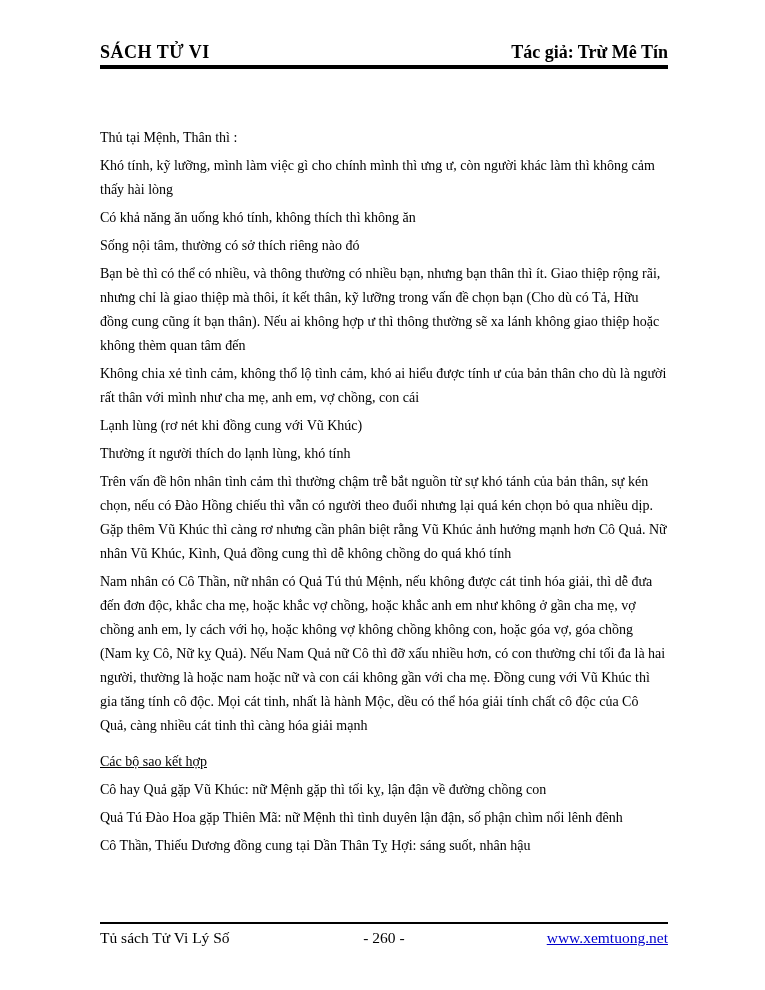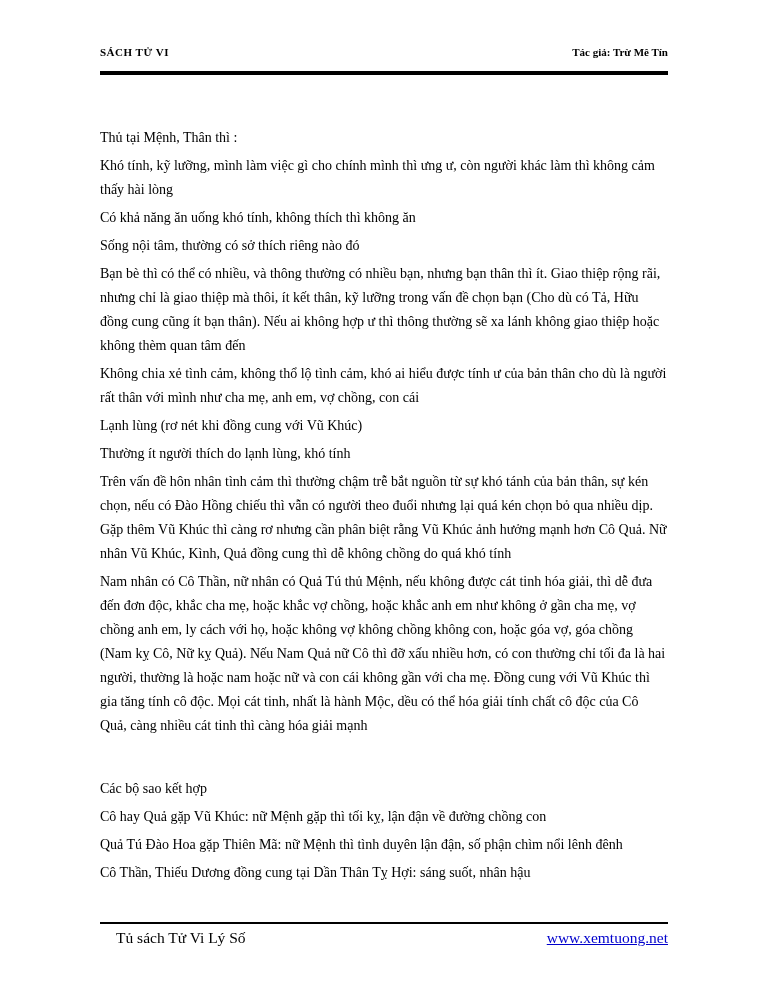--- a/index.html
+++ b/index.html
@@ -19,22 +19,22 @@
   
   .header {
     position: absolute;
     left: 100px;
     right: 97px;
     top: 42px;
     display: flex;
     justify-content: space-between;
     align-items: flex-end;
     border-bottom: 4px solid #000000;
-    padding-bottom: 9px;
-    font-size: 11px;
+    padding-bottom: 3px;
+    font-size: 18px;
     line-height: 20px;
   }
   .header .book-title {
     font-weight: bold;
     letter-spacing: 0.5px;
   }
   .header .author {
     font-weight: bold;
   }
   
@@ -44,37 +44,38 @@
     right: 97px;
     top: 126px;
   }
   .body-text p {
     margin: 0 0 4px 0;
     font-size: 14px;
     line-height: 24px;
     text-align: left;
   }
   .body-text p.section-gap {
-    margin-top: 39px;
+    margin-top: 12px;
+    text-decoration: underline;
   }
   
   .footer {
     position: absolute;
     left: 100px;
     right: 97px;
     top: 922px;
     border-top: 2px solid #000000;
     padding-top: 4px;
     display: flex;
     justify-content: space-between;
     align-items: baseline;
     font-size: 15.5px;
     line-height: 20px;
   }
-  .footer .footer-left   { flex: 1; text-align: left; margin-left: 16px; }
+  .footer .footer-left   { flex: 1; text-align: left; }
   .footer .footer-center { flex: 1; text-align: center; }
   .footer .footer-right  { flex: 1; text-align: right; }
   .footer a {
     color: #0000cc;
     text-decoration: underline;
     cursor: pointer;
     margin-top: 32px;
   }
 </style>
 </head>
@@ -99,18 +100,19 @@
     <p>Trên vấn đề hôn nhân tình cảm thì thường chậm trễ bắt nguồn từ sự khó tánh của bản thân, sự kén chọn, nếu có Đào Hồng chiếu thì vẫn có người theo đuổi nhưng lại quá kén chọn bỏ qua nhiều dịp. Gặp thêm Vũ Khúc thì càng rơ nhưng cần phân biệt rằng Vũ Khúc ảnh hưởng mạnh hơn Cô Quả. Nữ nhân Vũ Khúc, Kình, Quả đồng cung thì dễ không chồng do quá khó tính</p>
     <p>Nam nhân có Cô Thần, nữ nhân có Quả Tú thủ Mệnh, nếu không được cát tinh hóa giải, thì dễ đưa đến đơn độc, khắc cha mẹ, hoặc khắc vợ chồng, hoặc khắc anh em như không ở gần cha mẹ, vợ chồng anh em, ly cách với họ, hoặc không vợ không chồng không con, hoặc góa vợ, góa chồng (Nam kỵ Cô, Nữ kỵ Quả). Nếu Nam Quả nữ Cô thì đỡ xấu nhiều hơn, có con thường chỉ tối đa là hai người, thường là hoặc nam hoặc nữ và con cái không gần với cha mẹ. Đồng cung với Vũ Khúc thì gia tăng tính cô độc. Mọi cát tinh, nhất là hành Mộc, dều có thể hóa giải tính chất cô độc của Cô Quả, càng nhiều cát tinh thì càng hóa giải mạnh</p>
     <p class="section-gap">Các bộ sao kết hợp</p>
     <p>Cô hay Quả gặp Vũ Khúc: nữ Mệnh gặp thì tối kỵ, lận đận về đường chồng con</p>
     <p>Quả Tú Đào Hoa gặp Thiên Mã: nữ Mệnh thì tình duyên lận đận, số phận chìm nổi lênh đênh</p>
     <p>Cô Thần, Thiếu Dương đồng cung tại Dần Thân Tỵ Hợi: sáng suốt, nhân hậu</p>
   </div>
 
   <div class="footer">
     <span class="footer-left">Tủ sách Tử Vi Lý Số</span>
+    <span class="footer-center">- 260 -</span>
     <span class="footer-right">
       <a href="#">www.xemtuong.net</a>
     </span>
   </div>
 
 </div>
 
 </body></html>

